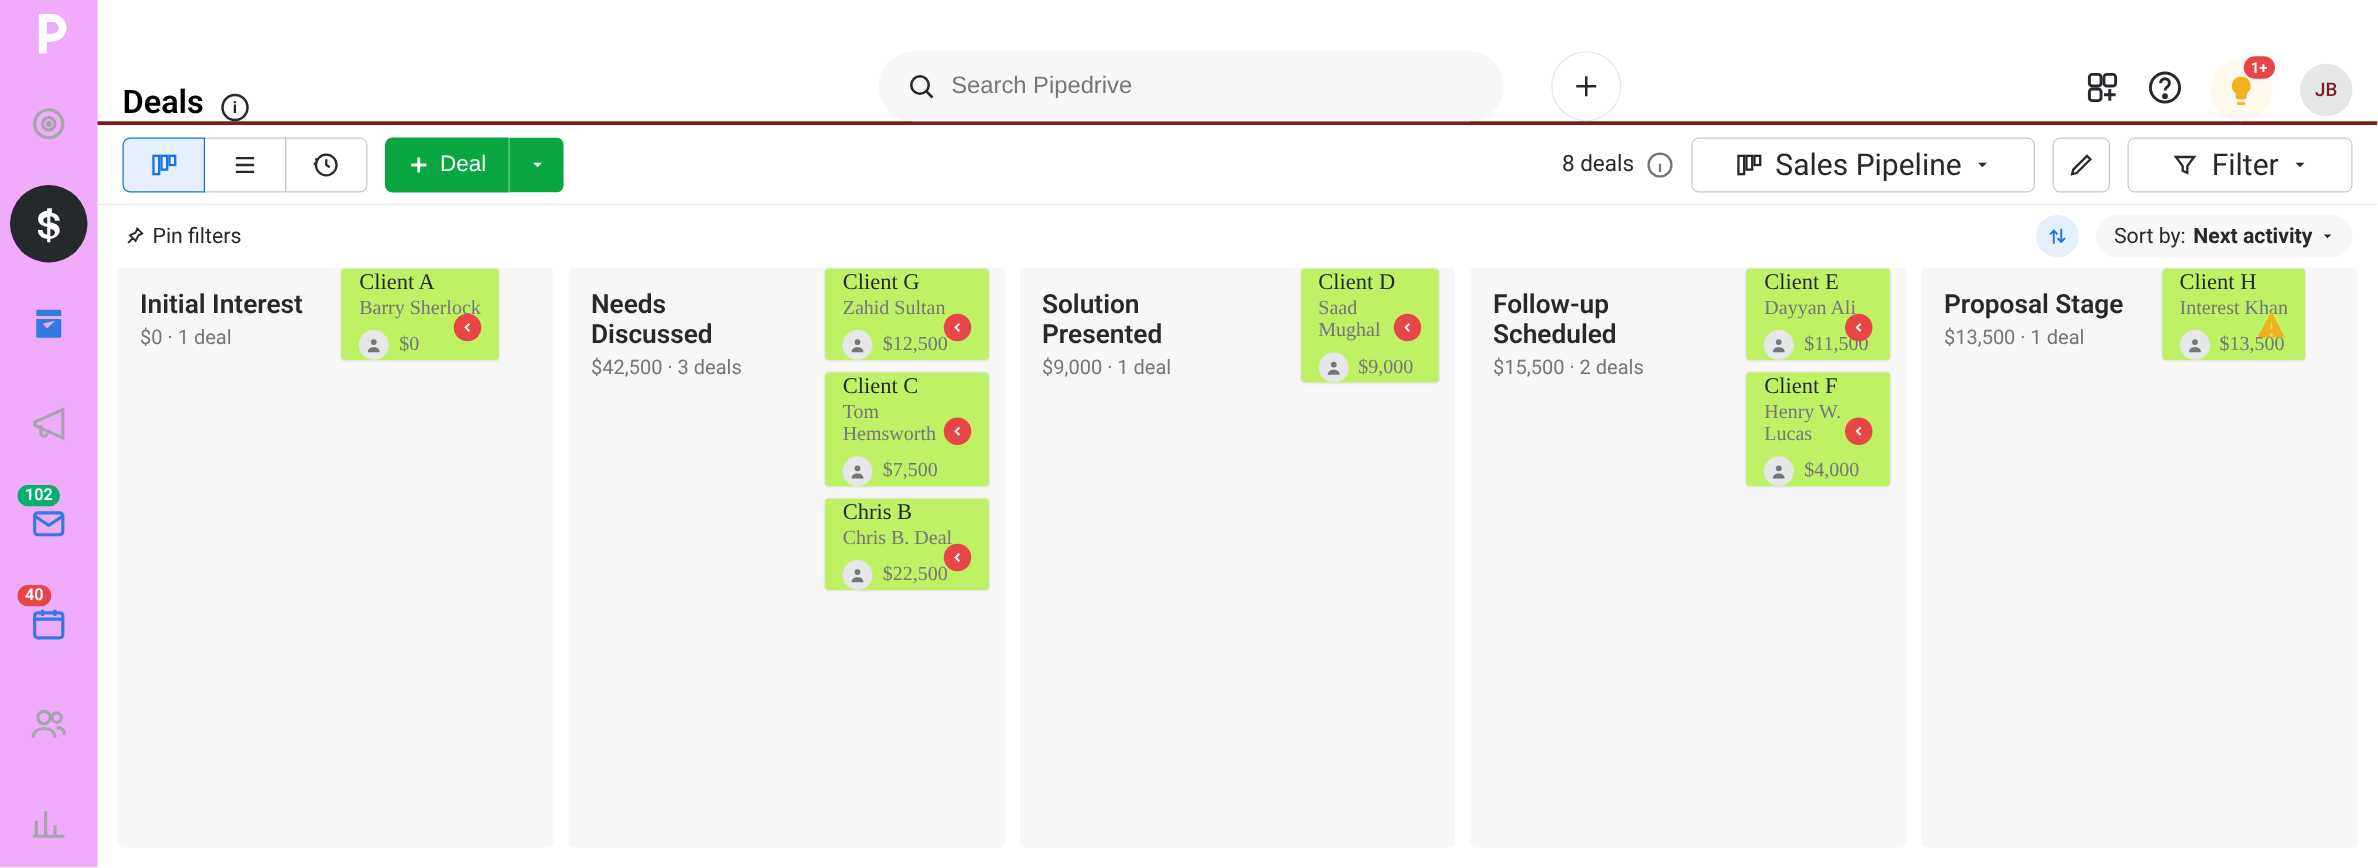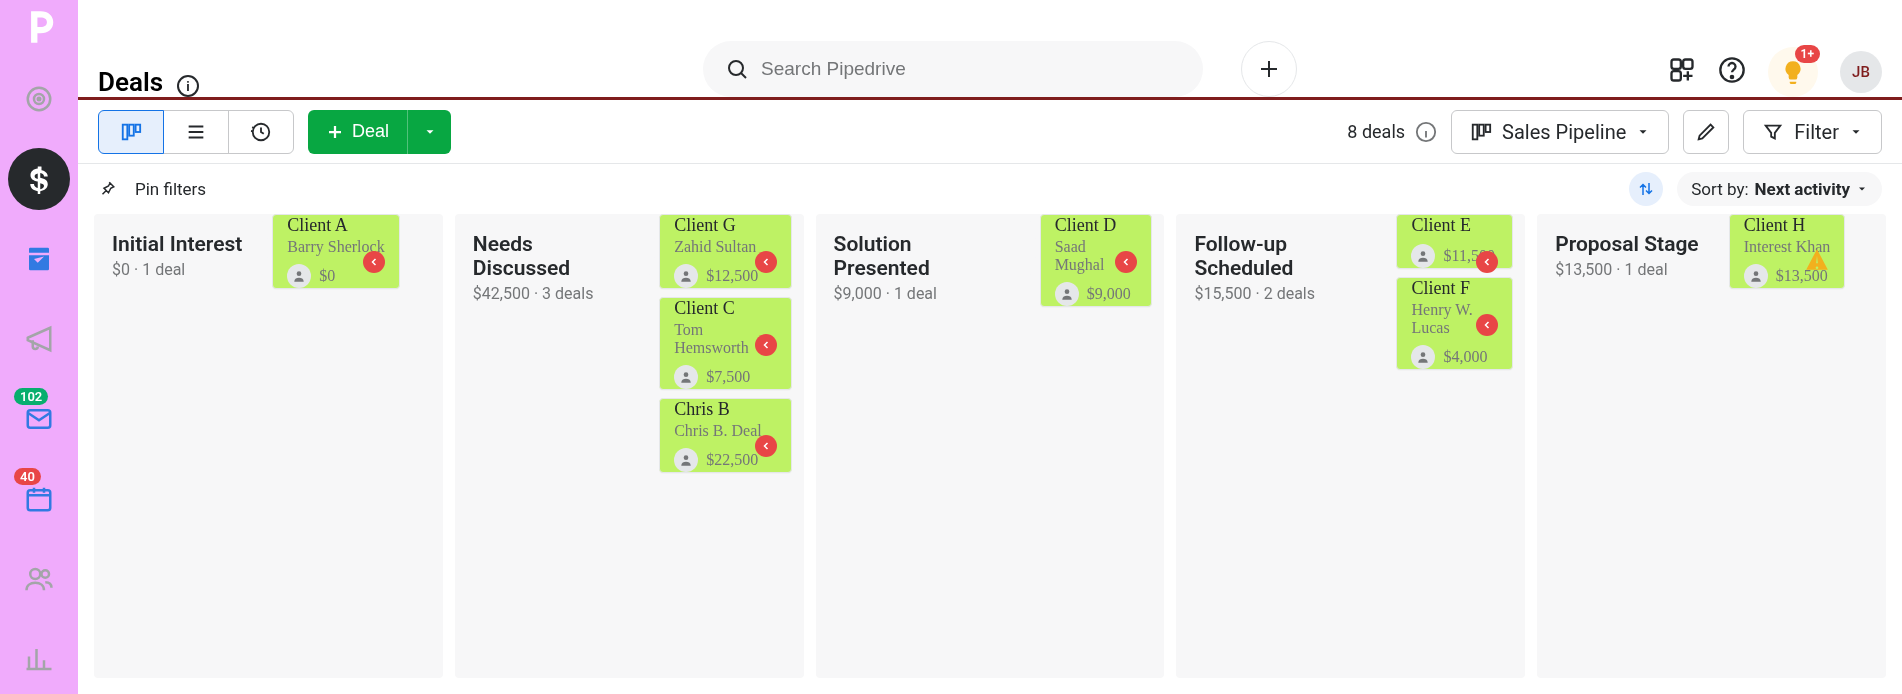--- a/index.html
+++ b/index.html
@@ -28,24 +28,24 @@
   .seg .seg-btn { width:66px; height:44px; border:1px solid #c7c8ca; display:flex; align-items:center; justify-content:center; color:#26292c; }
   .seg .seg-btn:first-child { border-radius:6px 0 0 6px;}
   .seg .seg-btn:last-child { border-radius:0 6px 6px 0;}
   .seg .seg-btn.active { background:#e6effc; border-color:#1473e6; color:#1473e6; position:relative; z-index:1;}
   .seg .seg-btn + .seg-btn { margin-left:-1px; }
   .deal-btn { margin-left:14px; display:flex; }
   .deal-btn .main-btn { background:#08a742; color:#fff; border:none; height:44px; padding:0 18px; display:flex; align-items:center; gap:8px; font-size:18px; font-weight:500; border-radius:6px 0 0 6px;}
   .deal-btn .drop-btn { background:#08a742; border-left:1px solid rgba(255,255,255,.3); width:44px; height:44px; border-radius:0 6px 6px 0; display:flex; align-items:center; justify-content:center; color:#fff;}
   .toolbar-right { margin-left:auto; display:flex; align-items:center; gap:14px; font-size:18px;}
   .count-info { display:flex; align-items:center; gap:10px; color:#26292c;}
-  .pill-btn { height:44px; padding:0 18px; border:1px solid #c7c8ca; border-radius:6px; display:flex; align-items:center; gap:10px; font-size:20px;}
+  .pill-btn { height:44px; padding:0 34px; border:1px solid #c7c8ca; border-radius:6px; display:flex; align-items:center; gap:10px; font-size:24px;}
   .icon-btn { width:46px; height:44px; border:1px solid #c7c8ca; border-radius:6px; display:flex; align-items:center; justify-content:center;}
   .subbar { height:50px; display:flex; align-items:center; padding:0 20px; font-size:17px; }
-  .pin-filters { display:flex; align-items:center; gap:19px; color:#26292c;}
+  .pin-filters { display:flex; align-items:center; gap:6px; color:#26292c;}
   .sort-right { margin-left:auto; display:flex; align-items:center; gap:14px;}
   .arrow-swap { width:34px; height:34px; border-radius:50%; background:#e6effc; display:flex; align-items:center; justify-content:center; color:#1473e6;}
   .sort-chip { height:34px; padding:0 14px; background:#f7f7f8; border-radius:17px; display:flex; align-items:center; gap:6px; color:#26292c;}
   .board { flex:1; display:flex; gap:12px; padding:0 16px 16px 16px; overflow:hidden; }
   .column { flex:1; min-width:0; background:#f7f7f8; border-radius:4px; display:flex; flex-direction:row; position:relative;}
   .column .stage-head { padding:18px 18px 14px 18px; position:relative;}
   .column .stage-head::after { content:""; position:absolute; right:-10px; top:0; width:0; height:0; border-top:34px solid transparent; border-bottom:34px solid transparent; border-left:10px solid #f7f7f8; z-index:2;}
   .stage-title { font-size:21px; font-weight:600; }
   .stage-meta { font-size:16px; color:#747678; margin-top:4px;}
   .cards { padding:0 12px; display:flex; flex-direction:column; gap:8px;}
@@ -375,20 +375,21 @@
         </div>
       </div>
       <div class="column">
         <div class="stage-head">
           <div class="stage-title">Follow-up Scheduled</div>
           <div class="stage-meta"><span>$15,500</span><span class="dot-sep">·</span><span>2 deals</span></div>
         </div>
         <div class="cards">
           <div class="card">
             <div class="name">Client E</div>
+            <div class="owner">Dayyan Ali</div>
             <div class="amount-row">
               <div class="avatar-sm">
                 <svg viewBox="0 0 24 24" fill="currentColor">
                   <circle cx="12" cy="8" r="4"></circle>
                   <path d="M4 21c0-4 4-6 8-6s8 2 8 6v1H4v-1z"></path>
                 </svg>
               </div>
               <span>$11,500</span>
             </div>
             <div class="status-dot">

